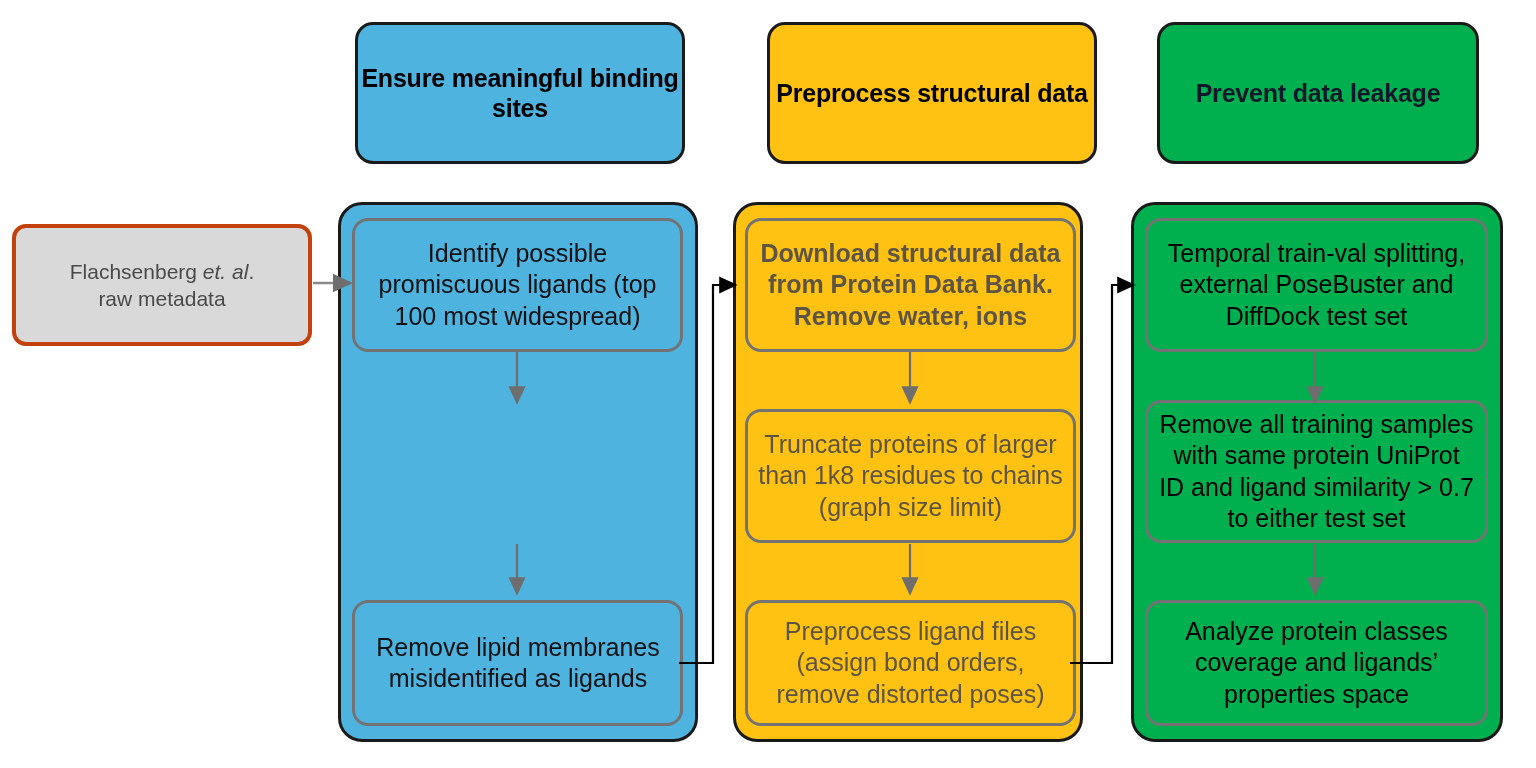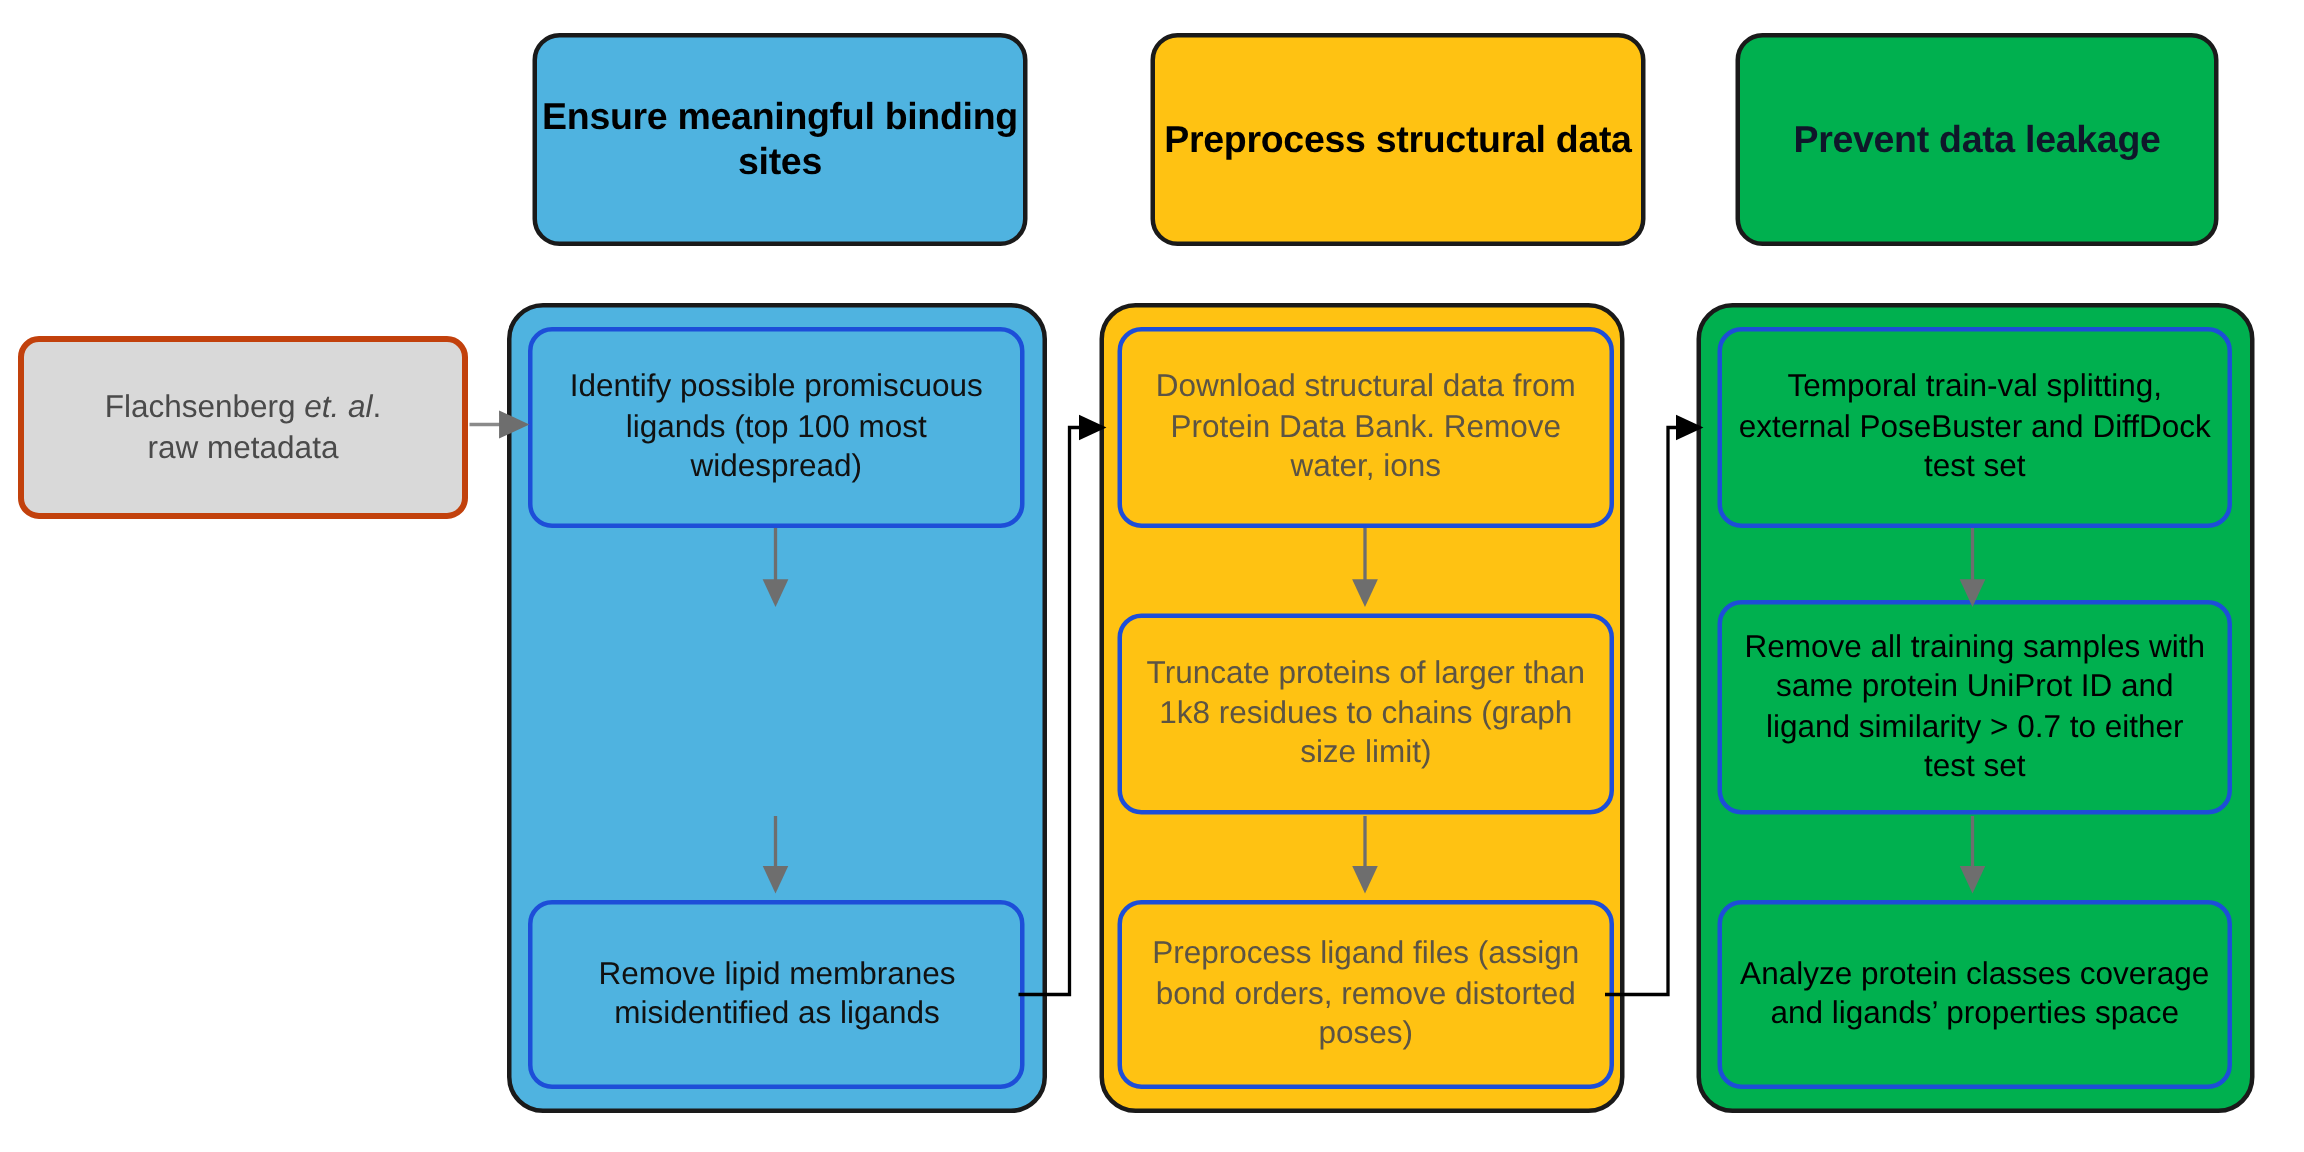--- a/index.html
+++ b/index.html
@@ -58,28 +58,28 @@
     box-sizing: border-box;
     z-index: 2;
   }
   .col-blue   { background: #4FB3E0; }
   .col-yellow { background: #FFC212; }
   .col-green  { background: #00B04F; }
 
   
   .step-box {
     position: absolute;
-    border: 3px solid #1d4ed8;
+    border: 3px solid #737373;
     border-radius: 16px;
     display: flex;
     align-items: center;
     justify-content: center;
     text-align: center;
     box-sizing: border-box;
-    font-size: 21px;
+    font-size: 25px;
     line-height: 1.26;
     padding: 4px 10px;
     z-index: 4;
   }
   .step-blue {
     background: #4FB3E0;
     color: #111111;
   }
   .step-yellow {
     background: #FFC212;
@@ -178,21 +178,21 @@
 
   <div class="column col-blue" style="left:338px; top:202px; width:360px; height:540px;"></div>
 
   <div class="step-box step-blue" style="left:352px; top:218px; width:331px; height:134px;">Identify possible promiscuous ligands (top 100 most widespread)</div>
 
 
   <div class="step-box step-blue" style="left:352px; top:600px; width:331px; height:126px;padding-left:11px;">Remove lipid membranes misidentified as ligands</div>
 
   <div class="column col-yellow" style="left:733px; top:202px; width:350px; height:540px;"></div>
 
-  <div class="step-box step-yellow" style="left:745px; top:218px; width:331px; height:134px;">Download structural data from Protein Data Bank. Remove water, ions</div>
+  <div class="step-box step-yellow" style="left:745px; top:218px; width:331px; height:134px;font-weight:bold;">Download structural data from Protein Data Bank. Remove water, ions</div>
 
   <div class="step-box step-yellow" style="left:745px; top:409px; width:331px; height:134px;">Truncate proteins of larger than 1k8 residues to chains (graph size limit)</div>
 
   <div class="step-box step-yellow" style="left:745px; top:600px; width:331px; height:126px;">Preprocess ligand files (assign bond orders, remove distorted poses)</div>
 
   <div class="column col-green" style="left:1131px; top:202px; width:372px; height:540px;"></div>
 
   <div class="step-box step-green" style="left:1145px; top:218px; width:343px; height:134px;">Temporal train-val splitting, external PoseBuster and DiffDock test set</div>
 
   <div class="step-box step-green" style="left:1145px; top:400px; width:343px; height:143px;">Remove all training samples with same protein UniProt ID and ligand similarity &gt; 0.7 to either test set</div>

